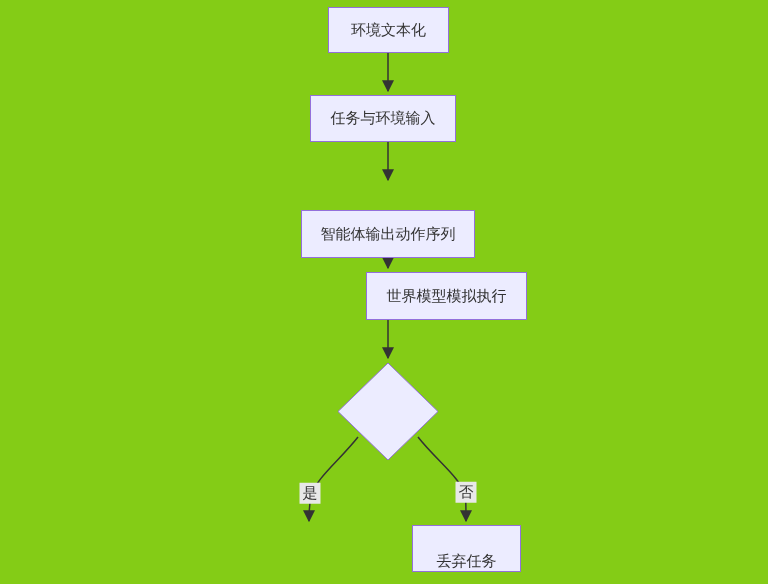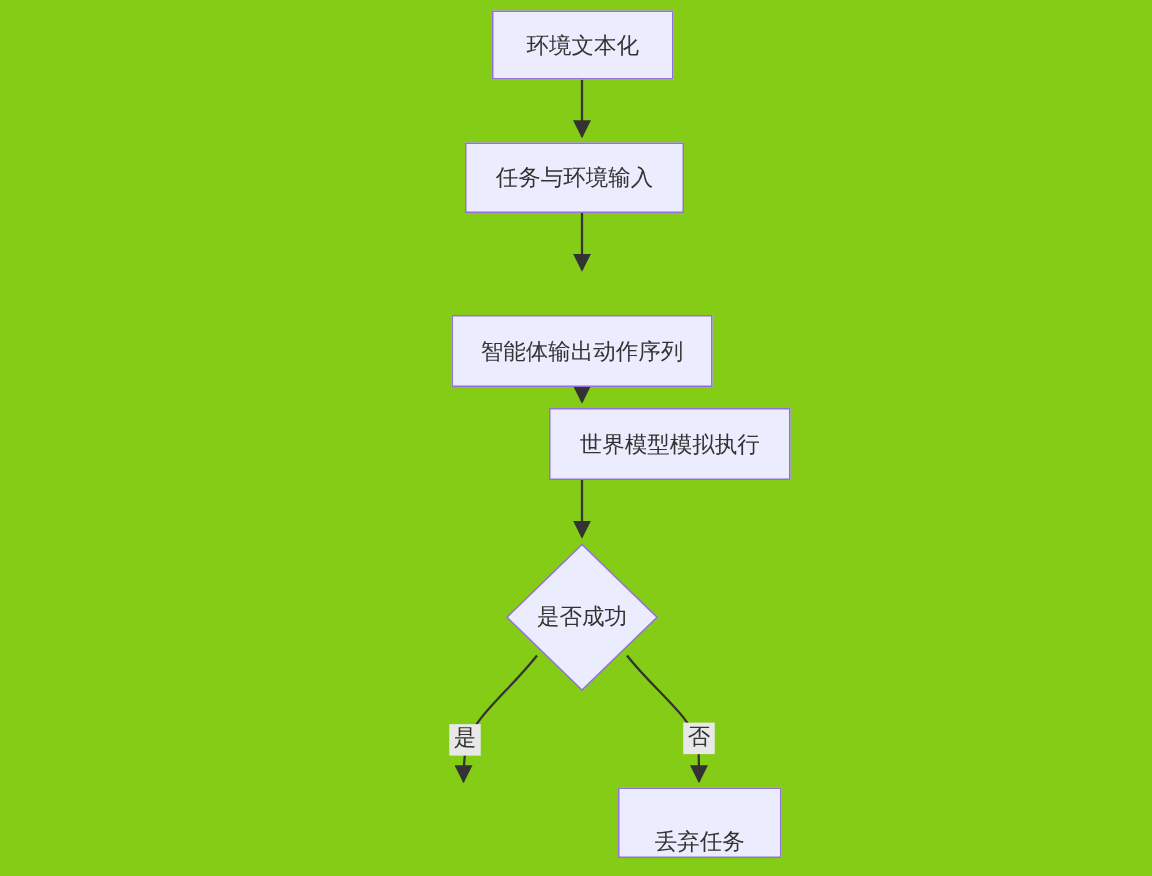--- a/index.html
+++ b/index.html
@@ -96,23 +96,20 @@
   </div>
 
   <div class="node" style="left:301px; top:184px; width:174px; height:48px;margin-top:26px;">
     <span class="node-label">智能体输出动作序列</span>
   </div>
 
   <div class="node" style="left:326px; top:272px; width:161px; height:48px;margin-left:40px;">
     <span class="node-label">世界模型模拟执行</span>
   </div>
 
-  <div class="diamond-label" style="left:338px; top:363px; width:100px; height:97px;">
-    <span class="node-label">是否成功</span>
-  </div>
 
 
   <div class="node" style="left:412px; top:525px; width:109px; height:47px;align-items:flex-end;">
     <span class="node-label">丢弃任务</span>
   </div>
 
   <div class="edge-label" style="left:310px; top:493px;">是</div>
 
   <div class="edge-label" style="left:466px; top:492px;">否</div>
 

